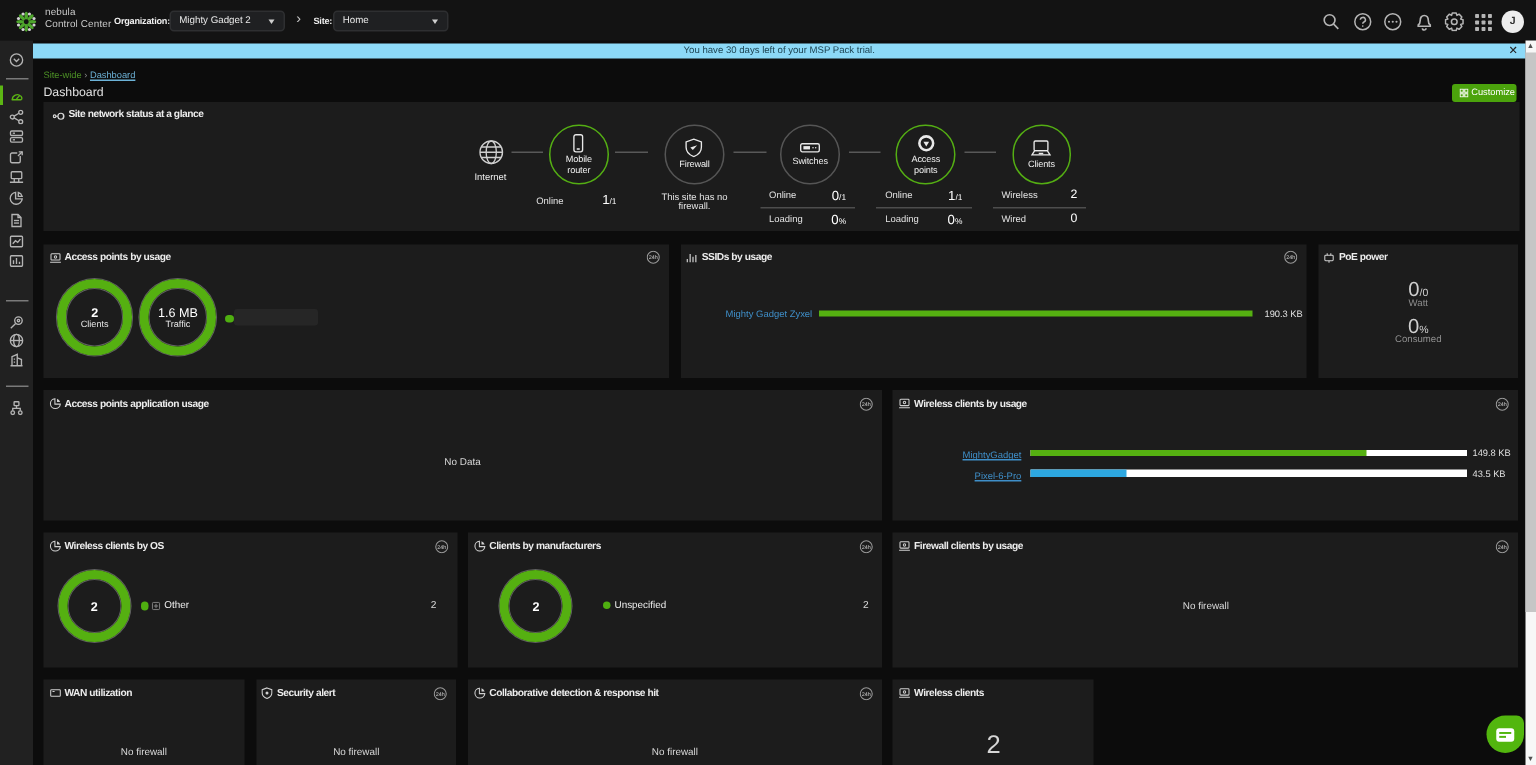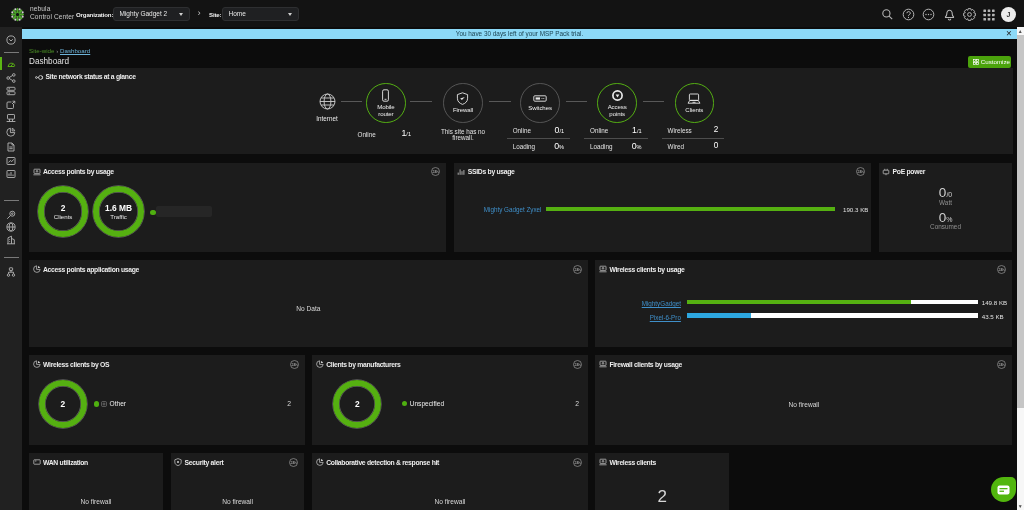--- a/index.html
+++ b/index.html
@@ -309,21 +309,21 @@
   <div class="ct" style="left:14px;top:5.7px;">Access points by usage</div>
   <svg class="t24" style="right:6px;top:4.8px;" viewBox="0 0 9 9">
     <circle cx="4.5" cy="4.5" r="4" fill="none" stroke="#999" stroke-width="0.7"></circle>
     <text x="4.5" y="5.9" font-size="3.6" fill="#ccc" text-anchor="middle" font-family="Liberation Sans">24h</text>
   </svg>
   <div class="donut" style="left:8.8px;top:23.9px;width:50.6px;height:50.6px;border-width:6.7px;">
     <div style="font-size:8.4px;color:#fff;font-weight:bold;">2</div>
     <div style="font-size:6.1px;color:#e8e8e8;">Clients</div>
   </div>
   <div class="donut" style="left:64.3px;top:23.9px;width:50.6px;height:50.6px;border-width:6.7px;">
-    <div style="font-size:8.4px;color:#fff;font-weight:bold;">1.6 MB</div>
+    <div style="font-size:8.4px;color:#fff;font-weight:normal;">1.6 MB</div>
     <div style="font-size:6.1px;color:#e8e8e8;">Traffic</div>
   </div>
   <div class="legdot" style="left:121.3px;top:47.1px;"></div>
   <div class="abs" style="left:127.4px;top:43.1px;width:55.2px;height:11.5px;background:#262626;border-radius:2px;"></div>
 </div>
 <div class="card" style="left:453.8px;top:162.5px;width:417px;height:89.5px;">
   <svg class="cticon" style="left:3.5px;top:5px;" viewBox="0 0 8 8" fill="none" stroke="#d0d0d0" stroke-width="0.8">
     <line x1="1.2" y1="6.8" x2="1.2" y2="4.6"></line>
       <line x1="3.1" y1="6.8" x2="3.1" y2="1.4"></line>
       <line x1="5" y1="6.8" x2="5" y2="3.2"></line>

